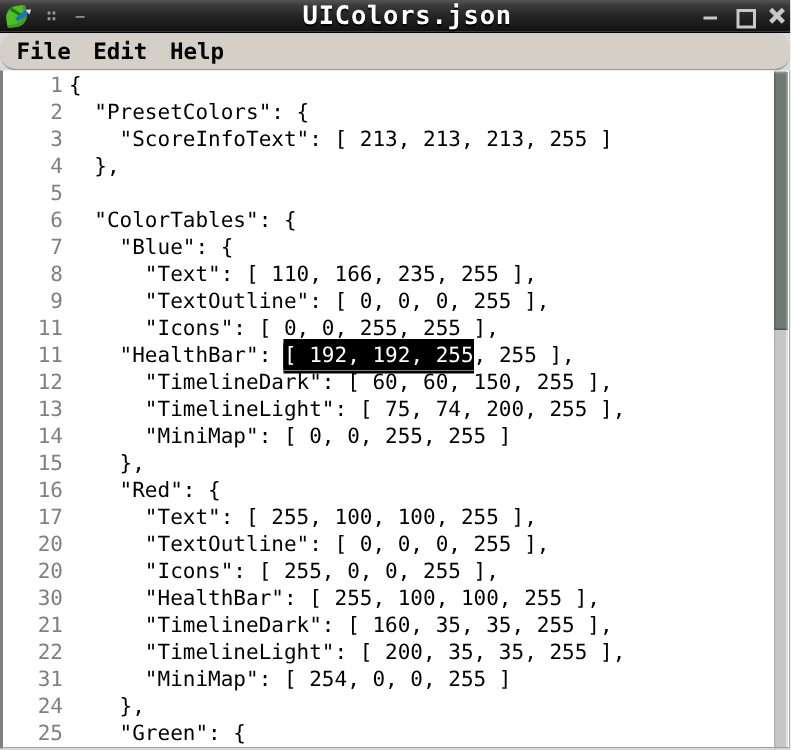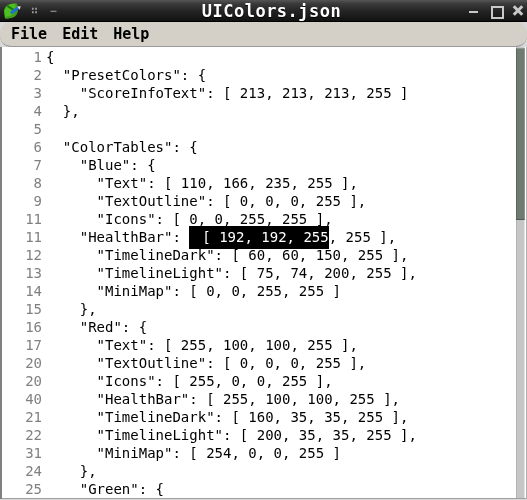--- a/index.html
+++ b/index.html
@@ -200,21 +200,21 @@
   }
   .code {
     color: #000000;
     font-family: "DejaVu Sans Mono", monospace;
     font-size: 14px;
     white-space: pre;
   }
   .sel {
     background: #000000;
     color: #ffffff;
-    padding: 1px 0 2px 13px;
+    padding: 1px 0 2px 0;
     box-shadow: 0 -2px 0 #000, 0 2px 0 #000;
   }
   .caret {
     display: inline-block;
     width: 1px;
     height: 15px;
     background: #ffffff;
     vertical-align: -3px;
     margin: 0 -1px 0 0;
   }
@@ -297,21 +297,21 @@
         <div class="line"><span class="lineno">11</span><span class="code">      "Icons": [ 0, 0, 255, 255 ],</span></div>
         <div class="line"><span class="lineno">11</span><span class="code">    "HealthBar": </span><span class="code sel">[ 192, 192, 255<span class="caret"></span></span><span class="code">, 255 ],</span></div>
         <div class="line"><span class="lineno">12</span><span class="code">      "TimelineDark": [ 60, 60, 150, 255 ],</span></div>
         <div class="line"><span class="lineno">13</span><span class="code">      "TimelineLight": [ 75, 74, 200, 255 ],</span></div>
         <div class="line"><span class="lineno">14</span><span class="code">      "MiniMap": [ 0, 0, 255, 255 ]</span></div>
         <div class="line"><span class="lineno">15</span><span class="code">    },</span></div>
         <div class="line"><span class="lineno">16</span><span class="code">    "Red": {</span></div>
         <div class="line"><span class="lineno">17</span><span class="code">      "Text": [ 255, 100, 100, 255 ],</span></div>
         <div class="line"><span class="lineno">20</span><span class="code">      "TextOutline": [ 0, 0, 0, 255 ],</span></div>
         <div class="line"><span class="lineno">20</span><span class="code">      "Icons": [ 255, 0, 0, 255 ],</span></div>
-        <div class="line"><span class="lineno">40</span><span class="code">      "HealthBar": [ 255, 100, 100, 255 ],</span></div>
+        <div class="line"><span class="lineno">30</span><span class="code">      "HealthBar": [ 255, 100, 100, 255 ],</span></div>
         <div class="line"><span class="lineno">21</span><span class="code">      "TimelineDark": [ 160, 35, 35, 255 ],</span></div>
         <div class="line"><span class="lineno">22</span><span class="code">      "TimelineLight": [ 200, 35, 35, 255 ],</span></div>
         <div class="line"><span class="lineno">31</span><span class="code">      "MiniMap": [ 254, 0, 0, 255 ]</span></div>
         <div class="line"><span class="lineno">24</span><span class="code">    },</span></div>
         <div class="line"><span class="lineno">25</span><span class="code">    "Green": {</span></div>
         <div class="line"><span class="lineno">26</span></div>
       </div>
 
     <div class="vscroll">
       <div class="vscroll-track"></div>

